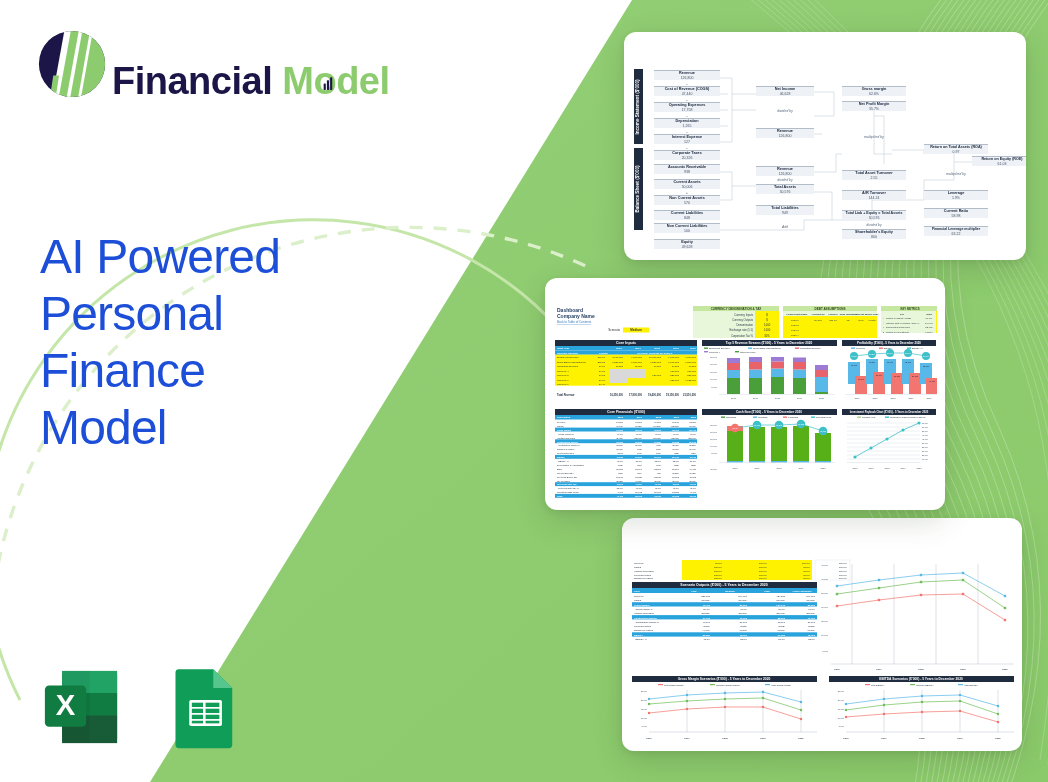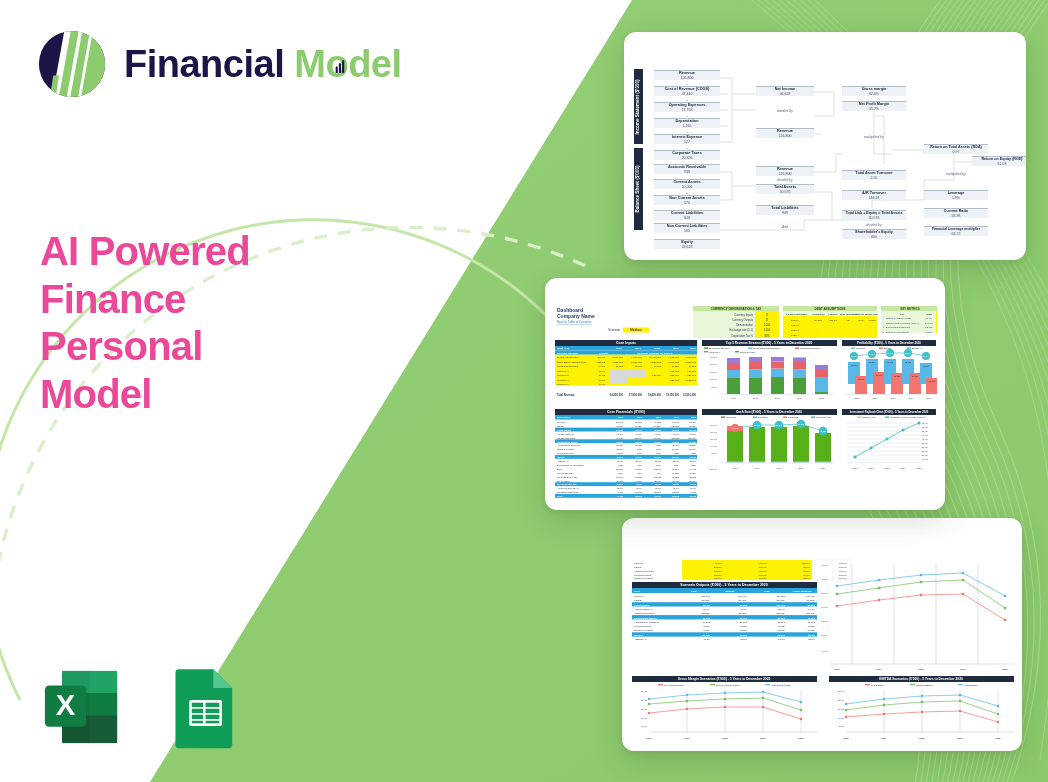--- a/index.html
+++ b/index.html
@@ -15,35 +15,35 @@
   #bg { position:absolute; inset:0; z-index:0; }
 
   
   .left-panel {
     position:absolute; left:0; top:0; width:470px; height:782px;
     z-index:5;
   }
 
   .logo-row {
     position:absolute; left:36px; top:28px;
-    display:flex; align-items:center; gap:16px;
+    display:flex; align-items:flex-end; gap:4px;
   }
   .logo-mark { width:72px; height:72px; flex:0 0 auto; }
   .logo-text { font-size:38px; font-weight:bold; letter-spacing:-0.5px; line-height:1; white-space:nowrap; }
   .logo-text .w1 { color:#1C1648; }
   .logo-text .w2 { color:#8DCC6E; }
   .logo-word-wrap { position:relative; display:inline-block; }
   .logo-o-glyph { position:absolute; left:0; top:0; }
 
   .headline {
     position:absolute; left:40px; top:228px;
     width:400px;
-    color:#ec4899;
-    font-size:40px;
-    font-weight:bold;
+    color:#1d4ed8;
+    font-size:48px;
+    font-weight:normal;
     line-height:1.19;
     letter-spacing:-0.8px;
   }
   .headline .ln { display:block; }
 
   .app-icons {
     position:absolute; left:38px; top:664px;
     display:flex; gap:36px; align-items:flex-start;
   }
   .app-icon { width:86px; height:86px; }
@@ -162,22 +162,22 @@
           <rect x="45.5" y="26" width="2.6" height="8" rx="0.6"></rect>
           <rect x="49.4" y="22" width="2.6" height="12" rx="0.6"></rect>
           <rect x="53.3" y="18.5" width="2.6" height="15.5" rx="0.6"></rect>
         </g>
       </svg></span>
     </div>
   </div>
 
   <h1 class="headline">
     <span class="ln">AI Powered</span>
+    <span class="ln">Personal</span>
     <span class="ln">Finance</span>
-    <span class="ln">Personal</span>
     <span class="ln">Model</span>
   </h1>
 
   <div class="app-icons">
     <svg class="app-icon" viewBox="0 0 100 100">
       <rect x="28" y="8" width="64" height="84" rx="5" fill="#1D6F42"></rect>
       <rect x="28" y="8" width="64" height="26" fill="#21A366"></rect>
       <rect x="28" y="34" width="64" height="26" fill="#107C41"></rect>
       <rect x="28" y="60" width="64" height="32" fill="#185C37"></rect>
       <rect x="28" y="8" width="32" height="84" fill="#000" opacity="0.06"></rect>

